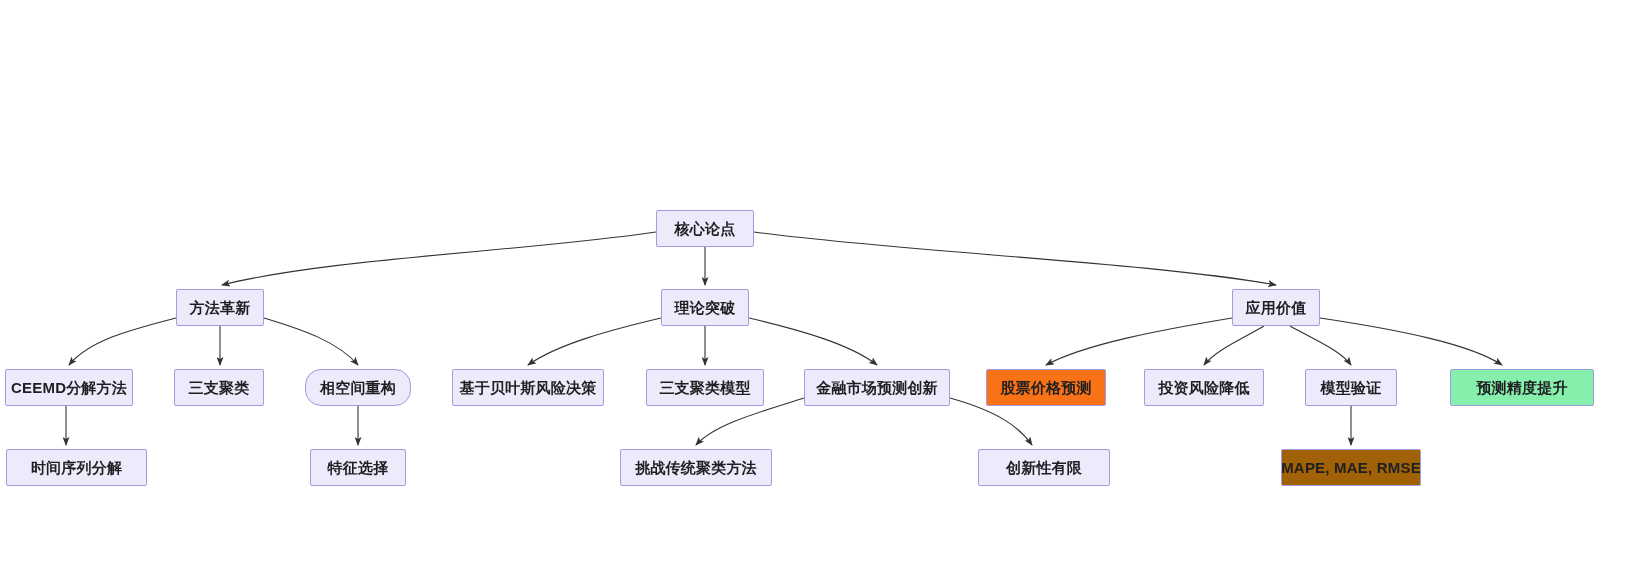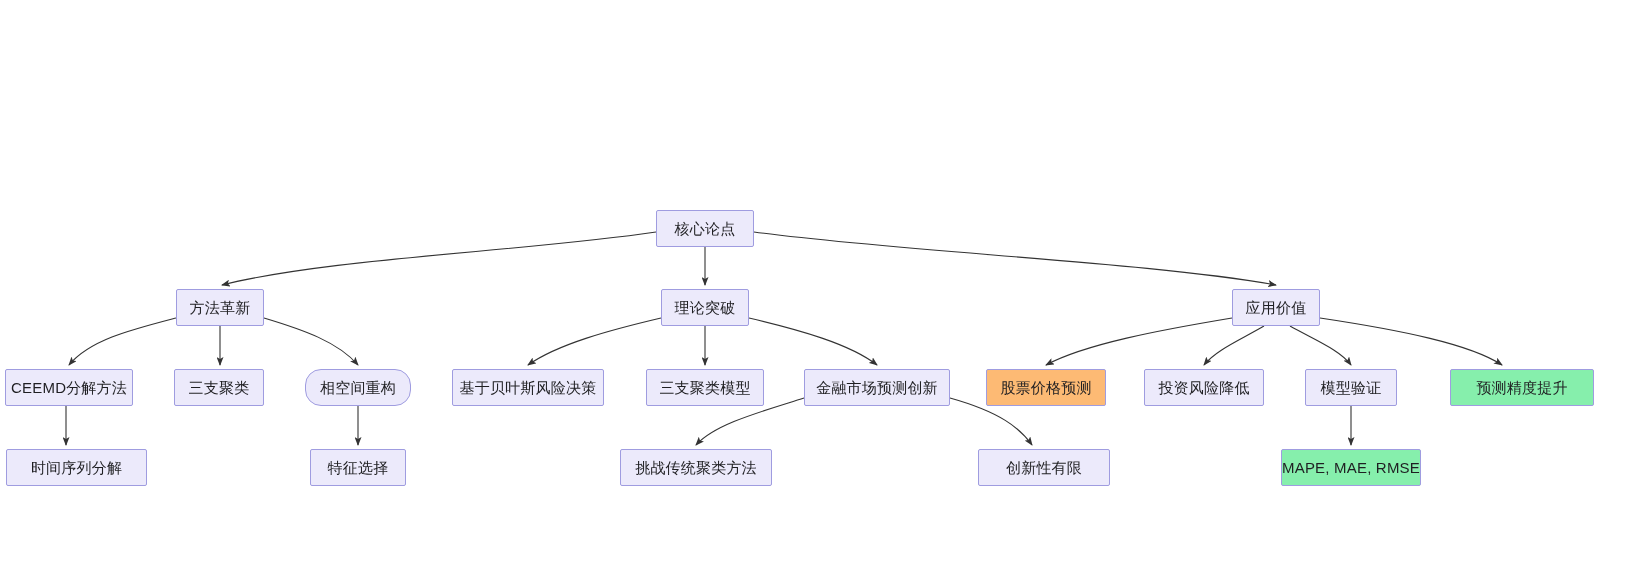--- a/index.html
+++ b/index.html
@@ -31,20 +31,21 @@
     border-radius: 2px;
     display: flex;
     align-items: center;
     justify-content: center;
     color: #1f1f22;
     font-size: 15px;
     line-height: 1;
     letter-spacing: 0.2px;
     white-space: nowrap;
     z-index: 2;
+    font-weight: bold;
   }
   .node-label {
     display: block;
   }
 </style>
 </head>
 <body>
 
 <div id="canvas">
 
@@ -100,21 +101,21 @@
       </div>
       <div class="node" style="left: 452px; top: 369px; width: 152px; height: 37px; background: rgb(236, 234, 251); border-color: rgb(159, 156, 224); color: rgb(31, 31, 34);">
         <span class="node-label">基于贝叶斯风险决策</span>
       </div>
       <div class="node" style="left: 646px; top: 369px; width: 118px; height: 37px; background: rgb(236, 234, 251); border-color: rgb(159, 156, 224); color: rgb(31, 31, 34);">
         <span class="node-label">三支聚类模型</span>
       </div>
       <div class="node" style="left: 804px; top: 369px; width: 146px; height: 37px; background: rgb(236, 234, 251); border-color: rgb(159, 156, 224); color: rgb(31, 31, 34);">
         <span class="node-label">金融市场预测创新</span>
       </div>
-      <div class="node" style="left: 986px; top: 369px; width: 120px; height: 37px; background: #fdba74; border-color: rgb(159, 156, 224); color: rgb(31, 31, 34);">
+      <div class="node" style="left: 986px; top: 369px; width: 120px; height: 37px; background: #f97316; border-color: rgb(159, 156, 224); color: rgb(31, 31, 34);">
         <span class="node-label">股票价格预测</span>
       </div>
       <div class="node" style="left: 1144px; top: 369px; width: 120px; height: 37px; background: rgb(236, 234, 251); border-color: rgb(159, 156, 224); color: rgb(31, 31, 34);">
         <span class="node-label">投资风险降低</span>
       </div>
       <div class="node" style="left: 1305px; top: 369px; width: 92px; height: 37px; background: rgb(236, 234, 251); border-color: rgb(159, 156, 224); color: rgb(31, 31, 34);">
         <span class="node-label">模型验证</span>
       </div>
       <div class="node" style="left: 1442px; top: 369px; width: 144px; height: 37px; background: #86efac; border-color: rgb(159, 156, 224); color: rgb(31, 31, 34); margin-left: 8px;">
         <span class="node-label">预测精度提升</span>
@@ -124,18 +125,18 @@
       </div>
       <div class="node" style="left: 310px; top: 449px; width: 96px; height: 37px; background: rgb(236, 234, 251); border-color: rgb(159, 156, 224); color: rgb(31, 31, 34);">
         <span class="node-label">特征选择</span>
       </div>
       <div class="node" style="left: 620px; top: 449px; width: 152px; height: 37px; background: rgb(236, 234, 251); border-color: rgb(159, 156, 224); color: rgb(31, 31, 34);">
         <span class="node-label">挑战传统聚类方法</span>
       </div>
       <div class="node" style="left: 978px; top: 449px; width: 132px; height: 37px; background: rgb(236, 234, 251); border-color: rgb(159, 156, 224); color: rgb(31, 31, 34);">
         <span class="node-label">创新性有限</span>
       </div>
-      <div class="node" style="left: 1281px; top: 449px; width: 140px; height: 37px; background: #86efac; border-color: rgb(159, 156, 224); color: rgb(31, 31, 34);">
+      <div class="node" style="left: 1281px; top: 449px; width: 140px; height: 37px; background: #a16207; border-color: rgb(159, 156, 224); color: rgb(31, 31, 34);">
         <span class="node-label">MAPE, MAE, RMSE</span>
       </div>
     </div>
 
 </div>
 
 </body></html>

